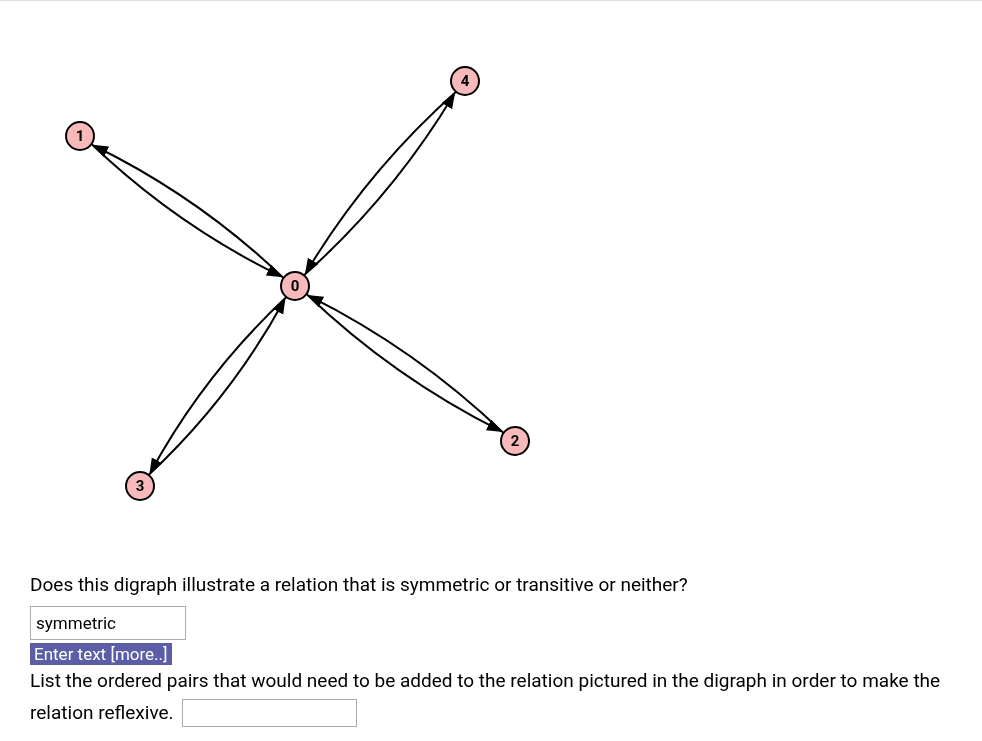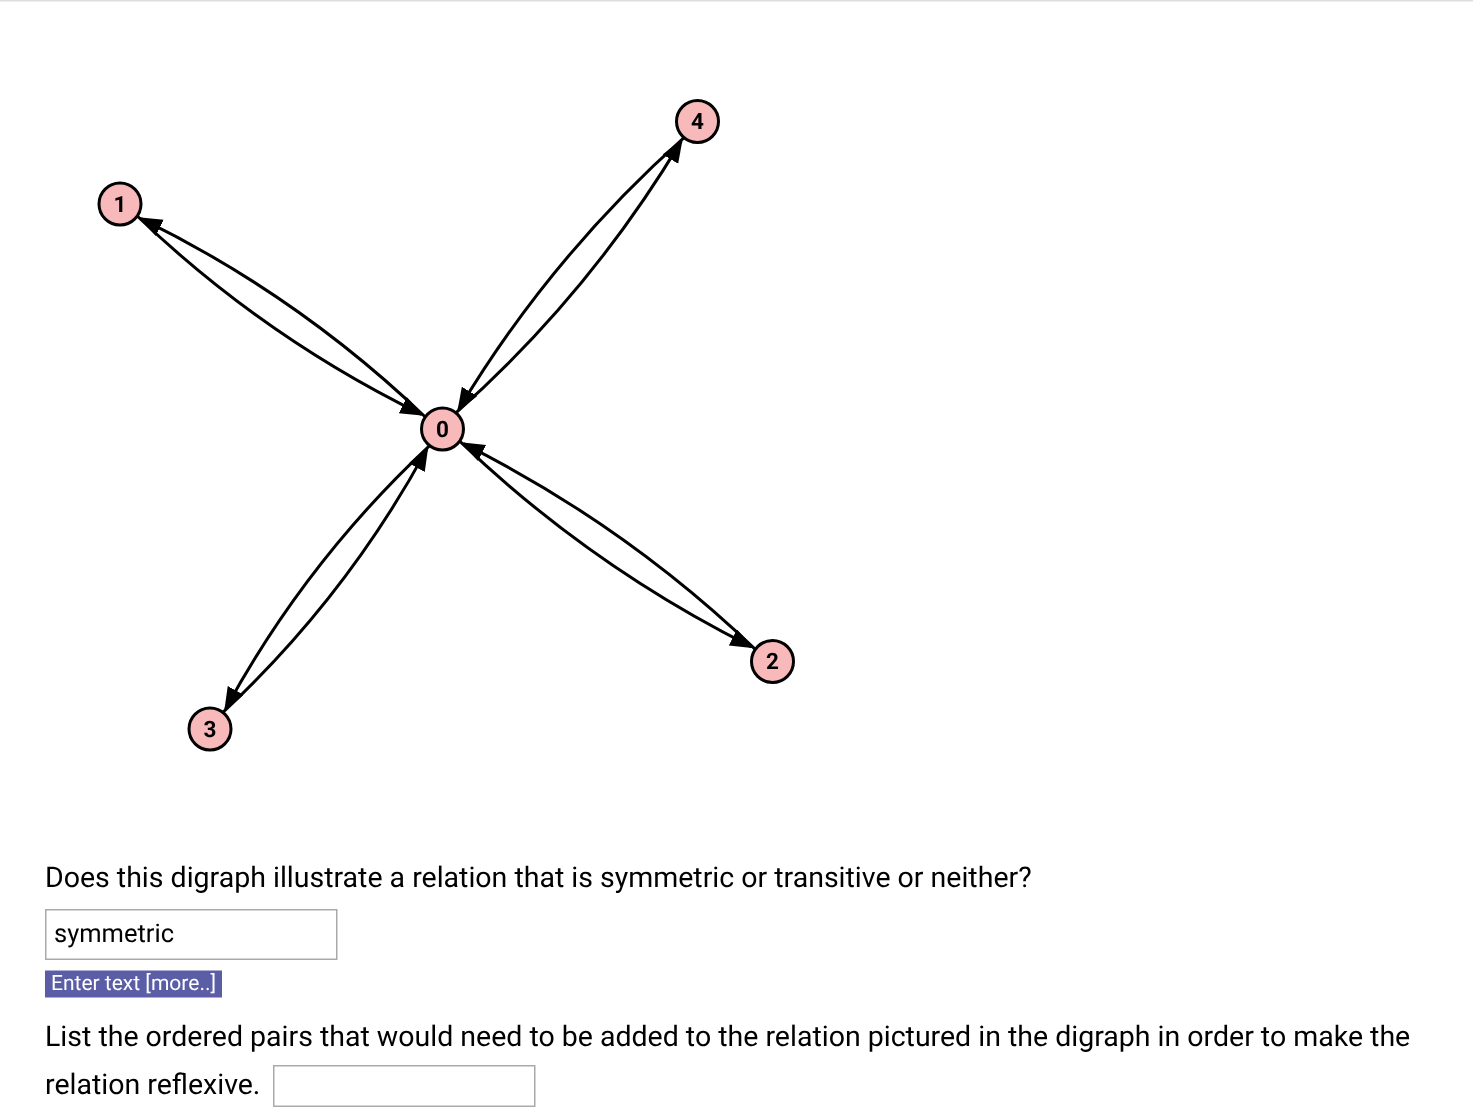--- a/index.html
+++ b/index.html
@@ -30,30 +30,29 @@
     .question-text {
       line-height: 1.5;
       margin-bottom: 6px;
       margin-top: 40px;
     }
     .answer-input {
       font-family: inherit;
       font-size: 17px;
       padding: 6px 5px;
       border: 1px solid #aaa;
-      width: 195px;
+      width: 156px;
       margin-bottom: 2px;
     }
     .hint-badge {
       display: inline-block;
       background-color: #5b5ea6;
       color: #fff;
-      font-size: 14px;
+      font-size: 17px;
       padding: 1px 4px;
-      margin-bottom: 10px;
     }
     .inline-input {
       font-family: inherit;
       font-size: 17px;
       padding: 3px 5px;
       border: 1px solid #aaa;
       width: 175px;
       margin-left: 4px;
       vertical-align: baseline;
     }

